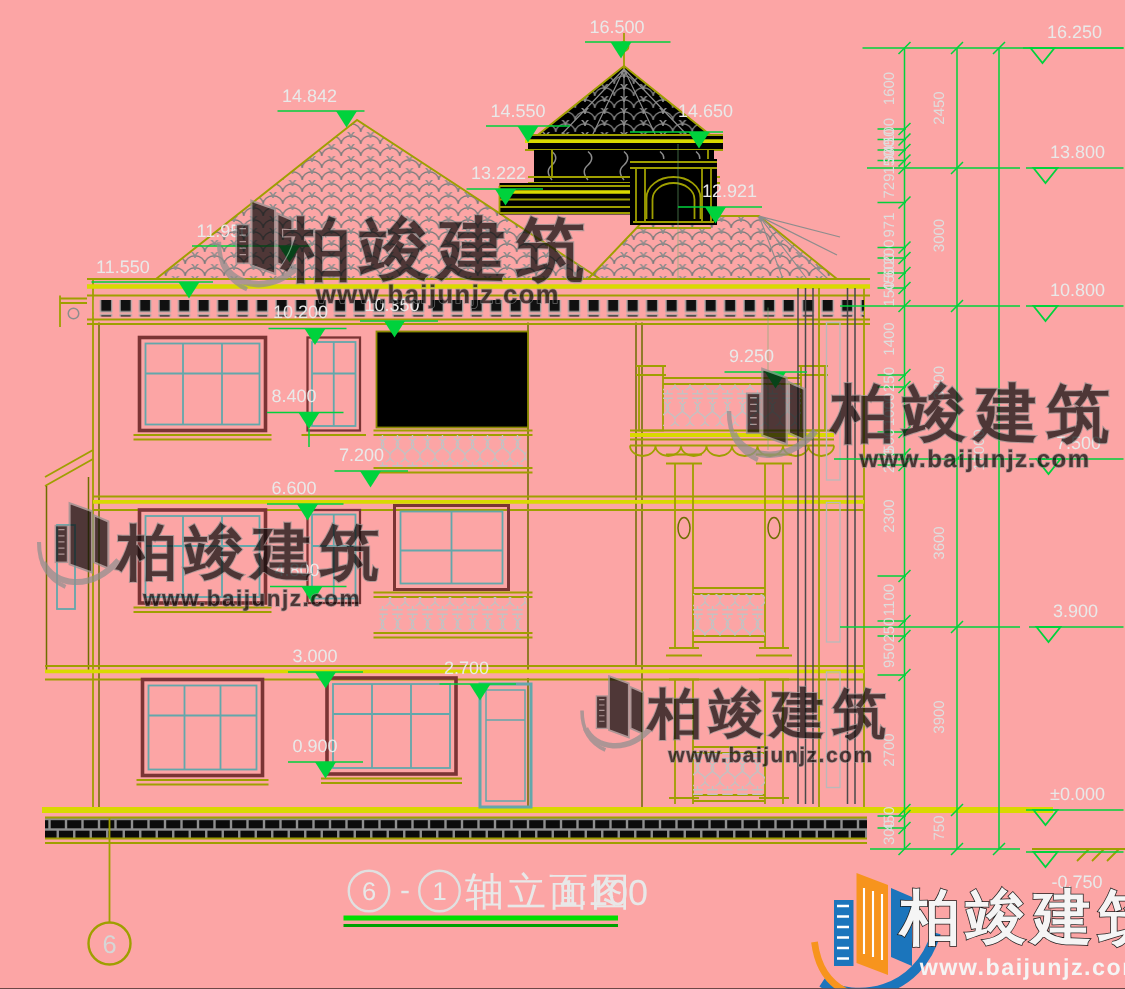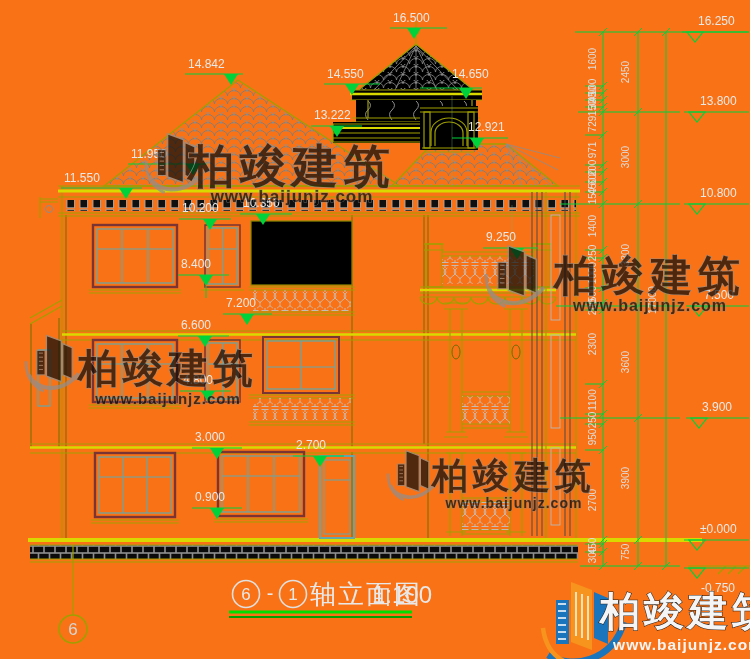--- a/index.html
+++ b/index.html
@@ -1,16 +1,16 @@
 <!DOCTYPE html>
 <html><head>
 <meta charset="utf-8">
 <style>
   html,body{margin:0;padding:0;background:#000;}
-  #stage{position:relative;width:750px;height:659px;background:#f97316;overflow:hidden;}
+  #stage{position:relative;width:750px;height:659px;background:#fca5a5;overflow:hidden;}
   svg{display:block}
   text{font-family:"Liberation Sans","DejaVu Sans",sans-serif;}
   .lbl{fill:#e9e9e9;font-size:12px;}
   .dnum{fill:#dedede;font-size:10px;text-anchor:middle;}
   .dim{stroke:#00d23c;stroke-width:1;fill:none;}
   .tri{fill:#00d23c;stroke:none;}
   .htri{fill:none;stroke:#00d23c;stroke-width:1.2;}
   .oliv{stroke:#9f9f00;fill:none;stroke-width:1.2;}
   .olivd{stroke:#6e6e00;fill:none;stroke-width:1;}
   .bright{stroke:#d9d900;fill:none;}

